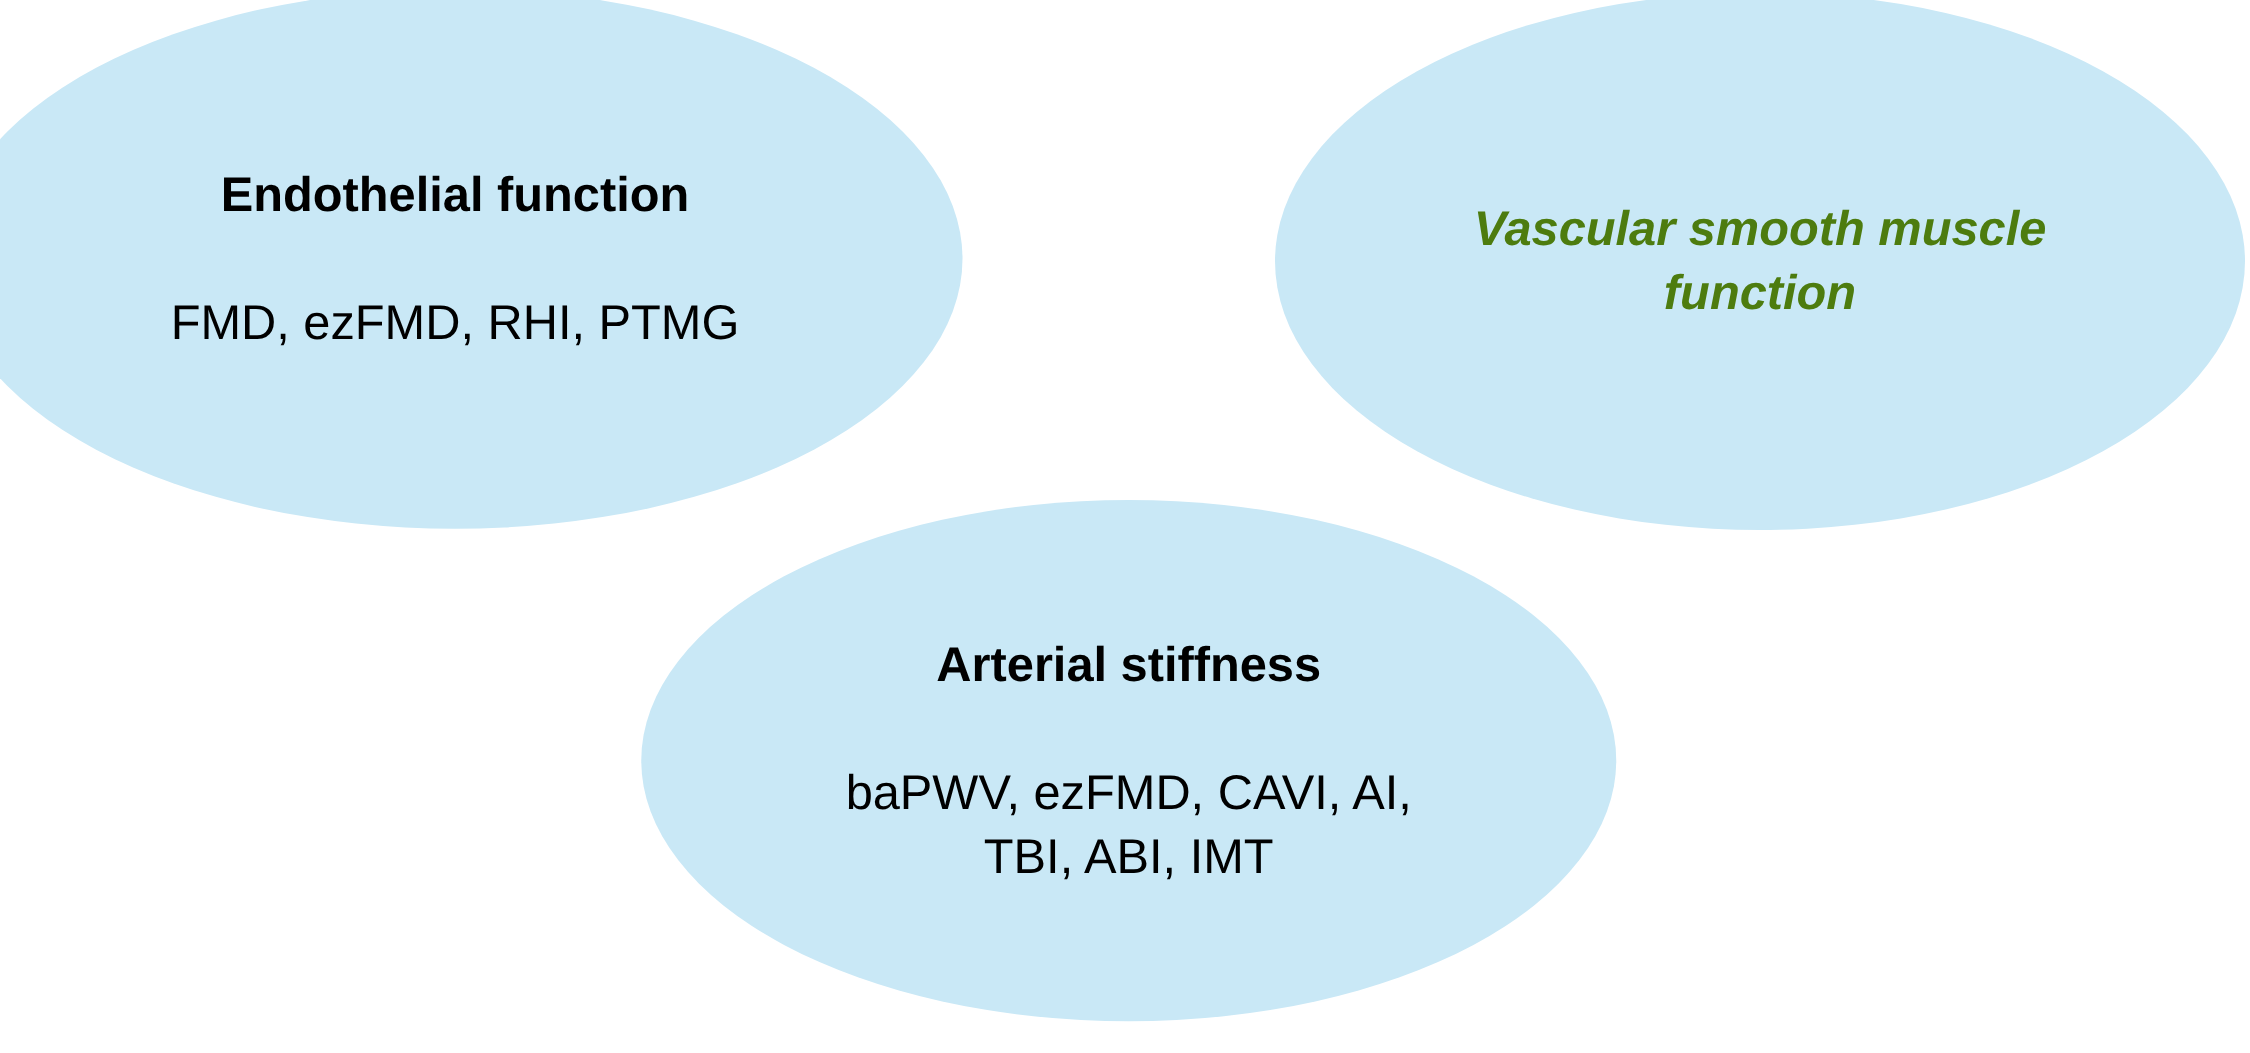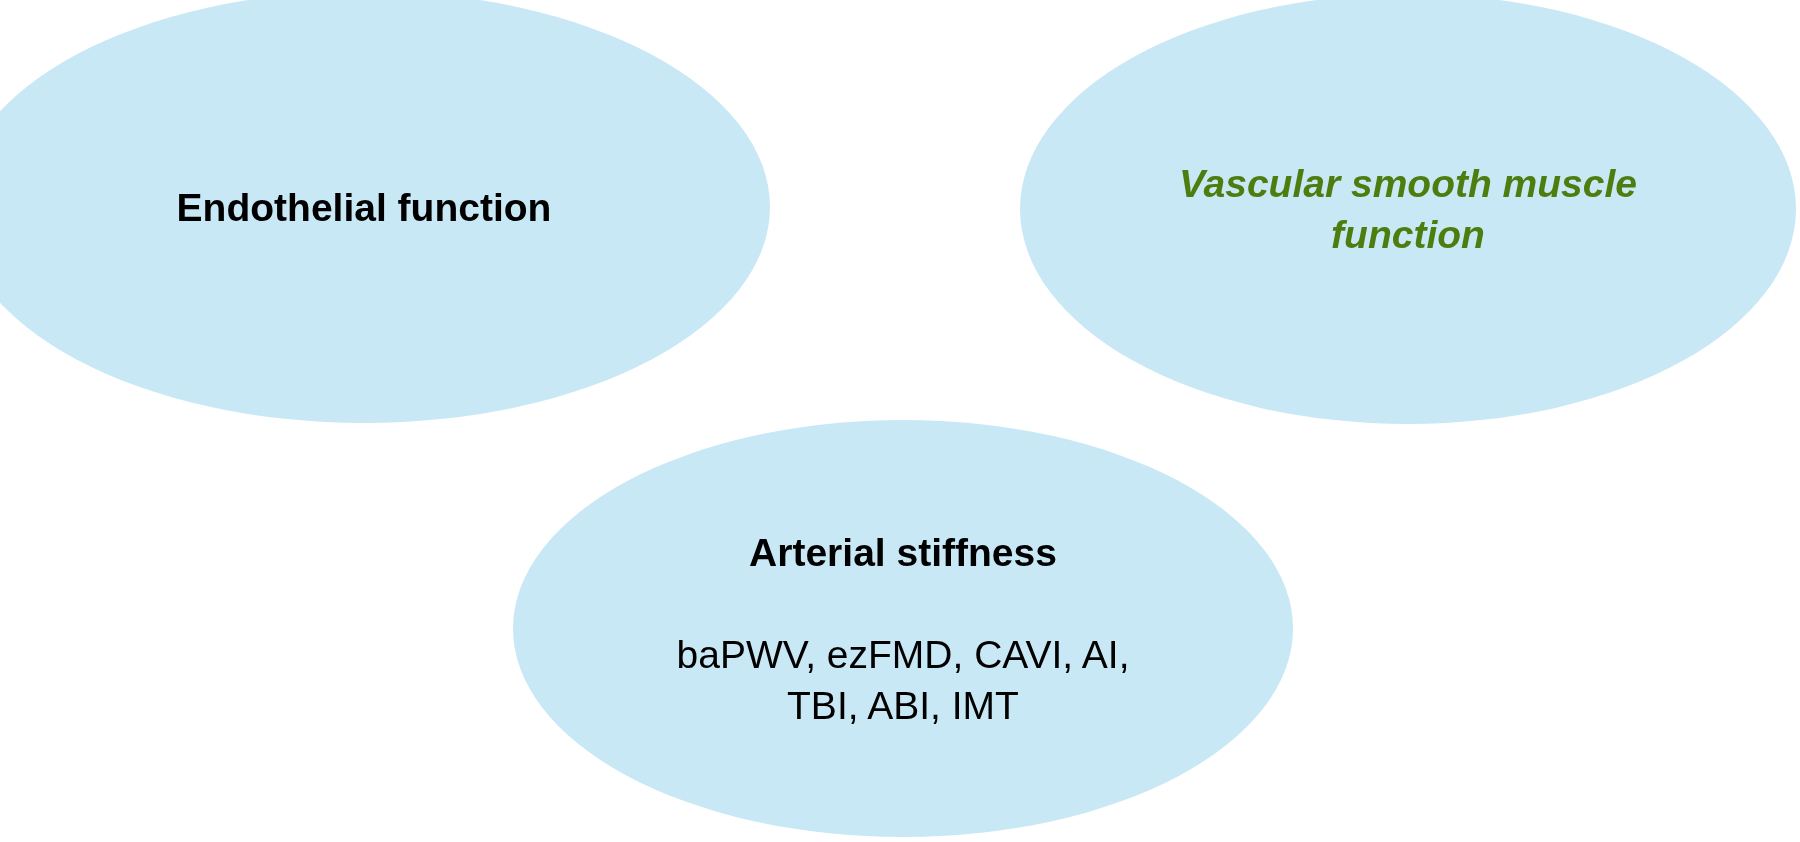--- a/index.html
+++ b/index.html
@@ -34,21 +34,21 @@
     height: 432px;
   }
   .ellipse-right {
     left: 1020px;
     top: -6px;
     width: 776px;
     height: 430px;
   }
   .ellipse-bottom {
     left: 513px;
-    top: 420px;
+    top: 400px;
     width: 780px;
     height: 417px;
     justify-content: center;
   }
   .label {
     text-align: center;
     color: #000000;
     white-space: pre-line;
     font-size: 39px;
     line-height: 51px;
@@ -61,20 +61,21 @@
   }
 </style>
 </head>
 <body style="background: rgb(255, 255, 255);">
 
 <div class="canvas">
 
   <div class="ellipse ellipse-left" style="background: rgb(201, 232, 246);">
     <div class="label" style="color: rgb(0, 0, 0);">
       <div class="title">Endothelial function</div>
+      <div class="items">FMD, ezFMD, RHI, PTMG</div>
     </div>
   </div>
 
   <div class="ellipse ellipse-right" style="background: rgb(201, 232, 246);">
     <div class="label" style="color: #4d7c0f; font-style: italic;">
       <div class="title">Vascular smooth muscle
 function</div>
     </div>
   </div>
 

